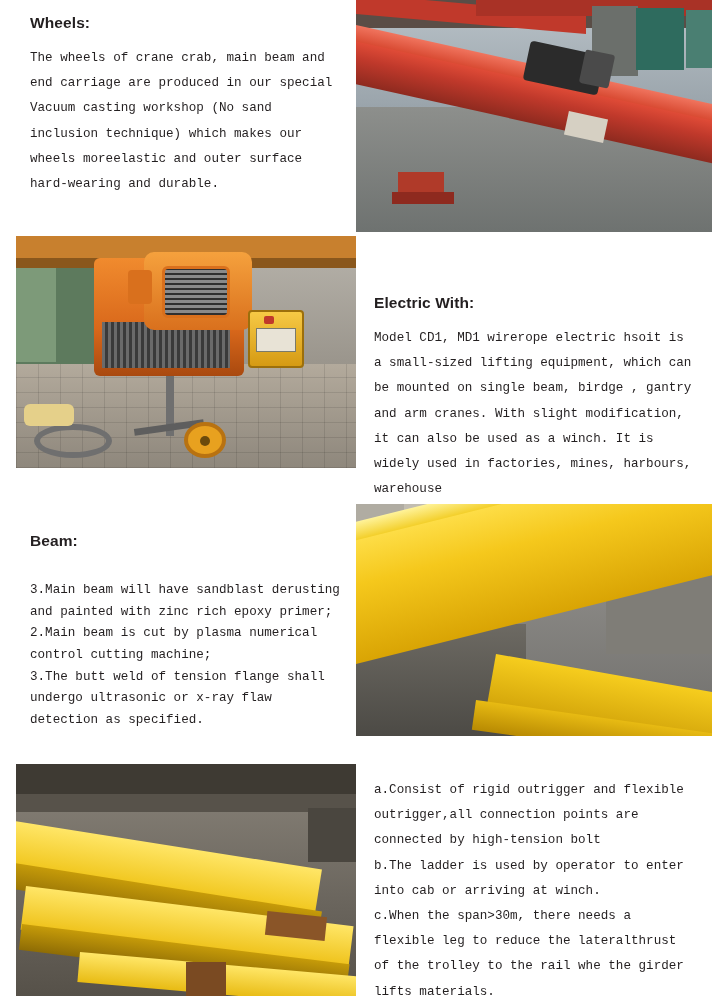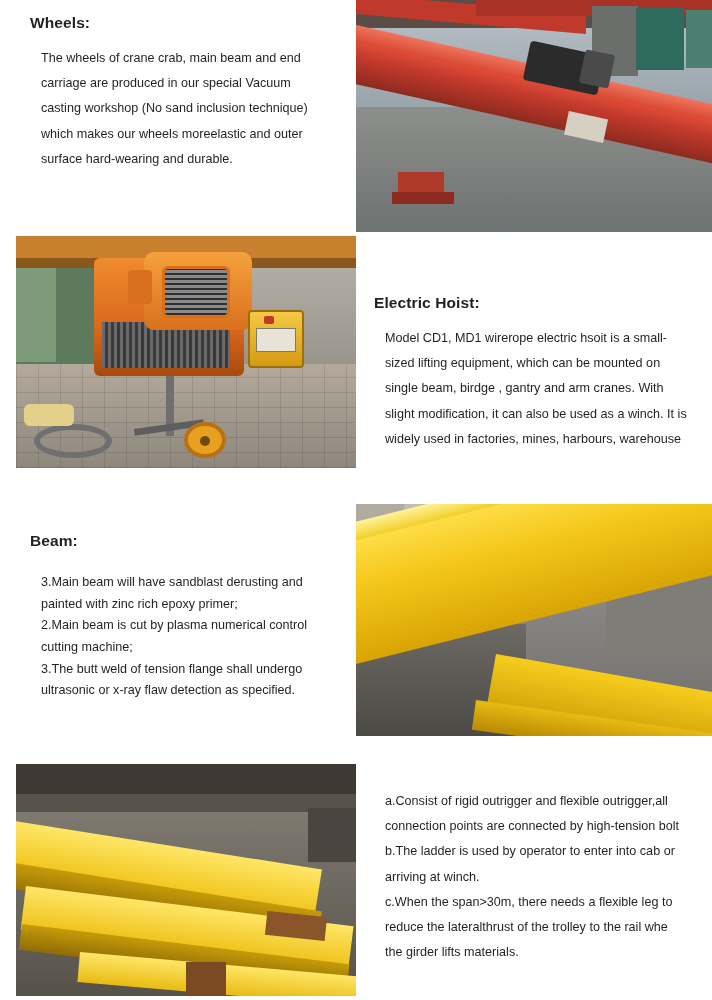--- a/index.html
+++ b/index.html
@@ -29,21 +29,22 @@
     font-size: 15.5px;
     font-weight: bold;
     color: #231f20;
     margin: 0 0 14px 0;
     letter-spacing: 0.1px;
   }
   .sec-body {
     font-size: 12.6px;
     line-height: 2.0;
     color: #231f20;
-    margin: 11px;
+    margin: 0;
+    font-family: Liberation Mono, monospace;
   }
   .sec-body.tight {
     line-height: 1.72;
   }
   .img {
     position: relative;
     overflow: hidden;
     background: #cfcfcf;
   }
   
@@ -289,28 +290,28 @@
       <div class="i2-panel-dot"></div>
       <div class="i2-panel-in"></div>
       <div class="i2-stand"></div>
       <div class="i2-stand2"></div>
       <div class="i2-hookblock"></div>
       <div class="i2-hookpin"></div>
       <div class="i2-cable"></div>
       <div class="i2-yellowbag"></div>
     </div>
     <div class="text-col" style="width:356px; padding-top:58px; padding-left:18px;">
-      <h2 class="sec-title">Electric Hoist:</h2>
+      <h2 class="sec-title">Electric With:</h2>
       <p class="sec-body">Model CD1, MD1 wirerope electric hsoit is a small-sized lifting equipment, which can be mounted on single beam, birdge , gantry and arm cranes. With slight modification, it can also be used as a winch. It is widely used in factories, mines, harbours, warehouse</p>
     </div>
   </div>
 
   <div class="row" style="height:232px; margin-top:36px;">
     <div class="text-col" style="width:356px; padding-top:28px;">
-      <h2 class="sec-title" style="margin-bottom:22px;">Beam:</h2>
+      <h2 class="sec-title" style="margin-bottom:30px;">Beam:</h2>
       <p class="sec-body tight" style="white-space:pre-line;">3.Main beam will have sandblast derusting and painted with zinc rich epoxy primer;
 2.Main beam is cut by plasma numerical control cutting machine;
 3.The butt weld of tension flange shall undergo ultrasonic or x-ray flaw detection as specified.</p>
     </div>
     <div class="img img3">
       <div class="i3-bg"></div>
       <div class="i3-ceil"></div>
       <div class="i3-wallL"></div>
       <div class="i3-far"></div>
       <div class="i3-shadow"></div>

